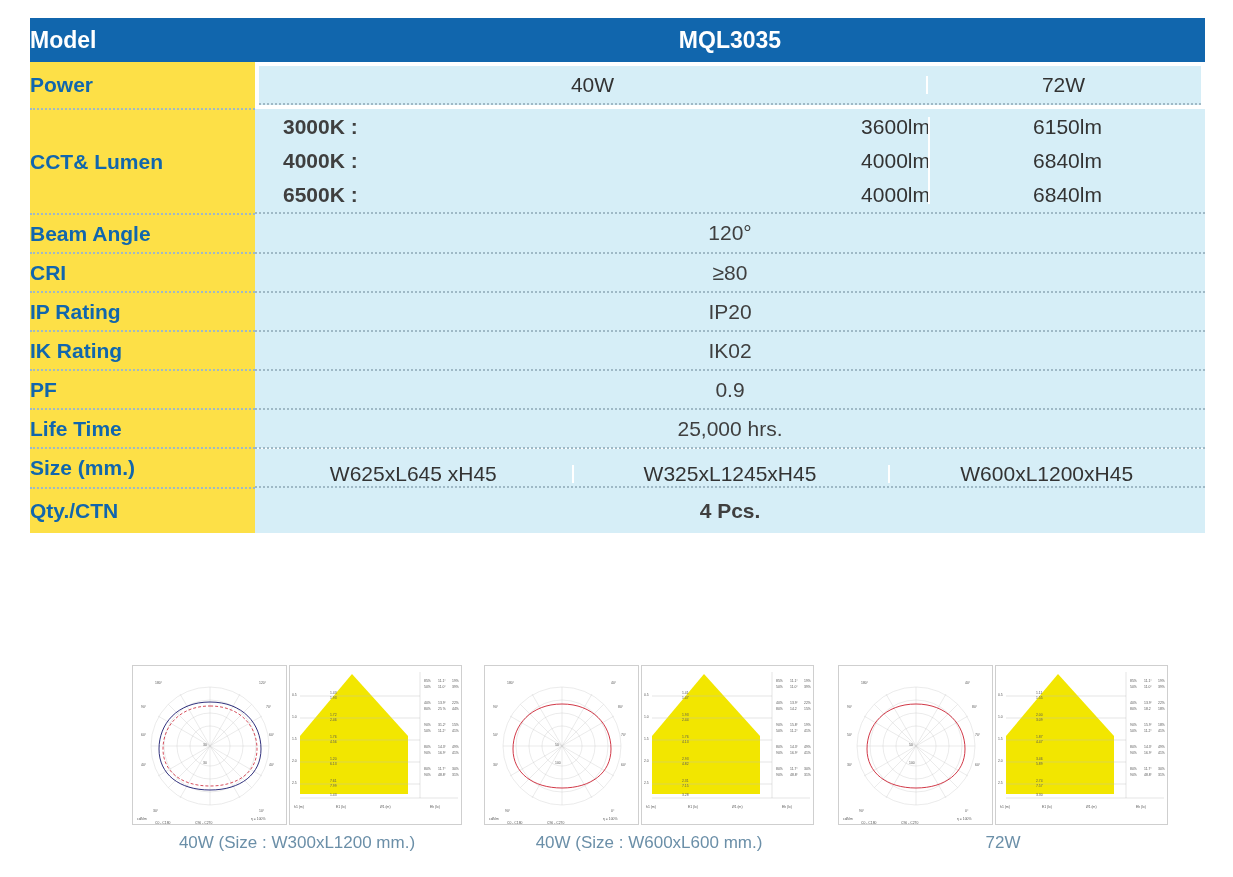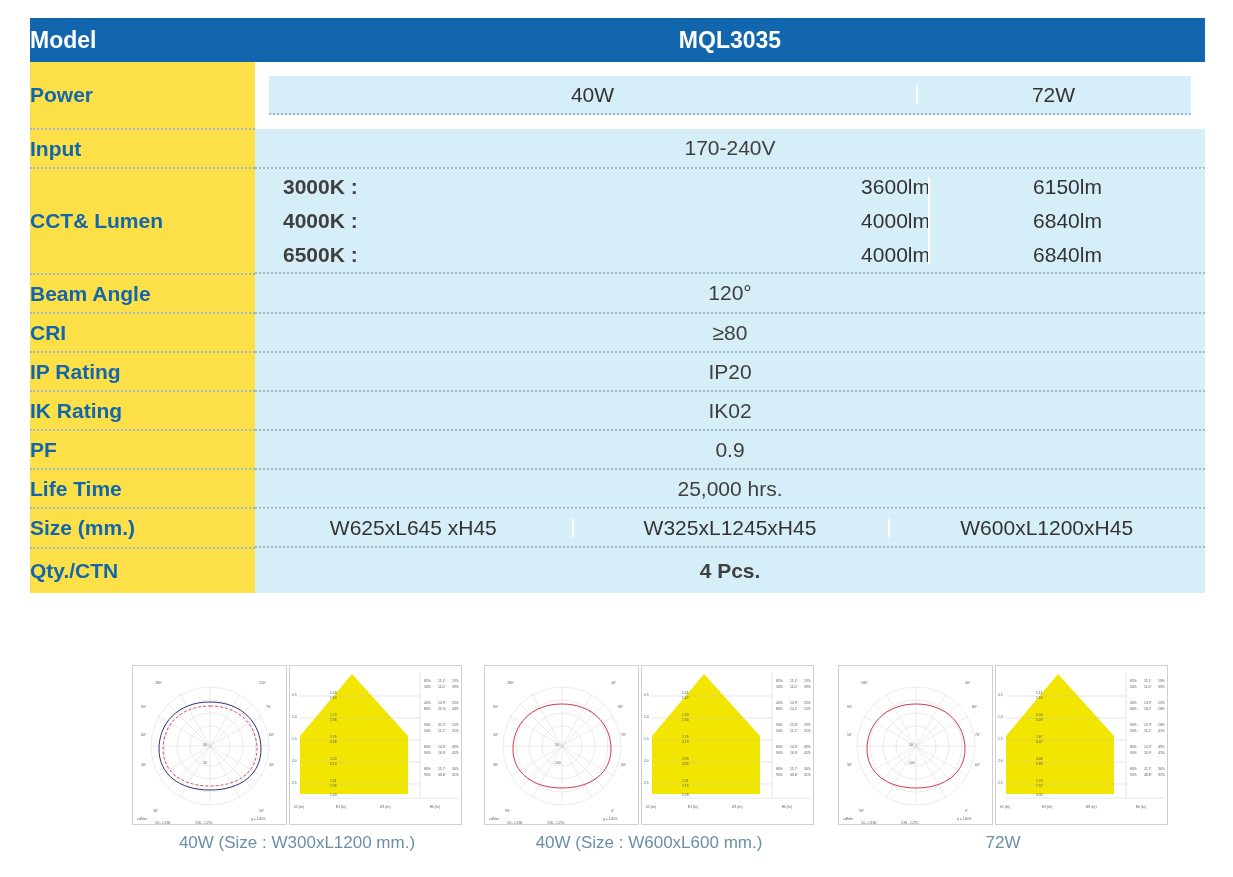--- a/index.html
+++ b/index.html
@@ -127,21 +127,21 @@
     width: 2px;
     background: #ffffff;
   }
 
   .size-cell {
     position: relative;
     background: #d6eef7;
     border-bottom: 2px dotted #9fb9c6;
     height: 37px;
     display: flex;
-    align-items: center;
+    align-items: flex-end;
   }
   .size-part {
     flex: 1;
     text-align: center;
     font-size: 21px;
     position: relative;
   }
   .size-part + .size-part::before {
     content: "";
     position: absolute;
@@ -253,32 +253,28 @@
       <col>
     </colgroup>
     <tbody>
       <tr>
         <td class="hdr-label">Model</td>
         <td class="hdr-value">MQL3035</td>
       </tr>
 
       <tr>
         <td class="lbl">Power</td>
-        <td style="padding:14px">
+        <td style="padding:4px">
           <div class="power-cell">
             <div class="power-main">40W</div>
             <div class="power-sec">72W</div>
           </div>
         </td>
       </tr>
 
-      <tr>
-        <td class="lbl">Input</td>
-        <td class="val">170-240V</td>
-      </tr>
 
       <tr>
         <td class="lbl tall">CCT&amp; Lumen</td>
         <td style="padding:0">
           <div class="cct-cell">
             <div class="cct-vline"></div>
             <div class="cct-wrap">
               <div class="cct-row">
                 <div class="cct-k">3000K :</div>
                 <div class="cct-mid">3600lm</div>

